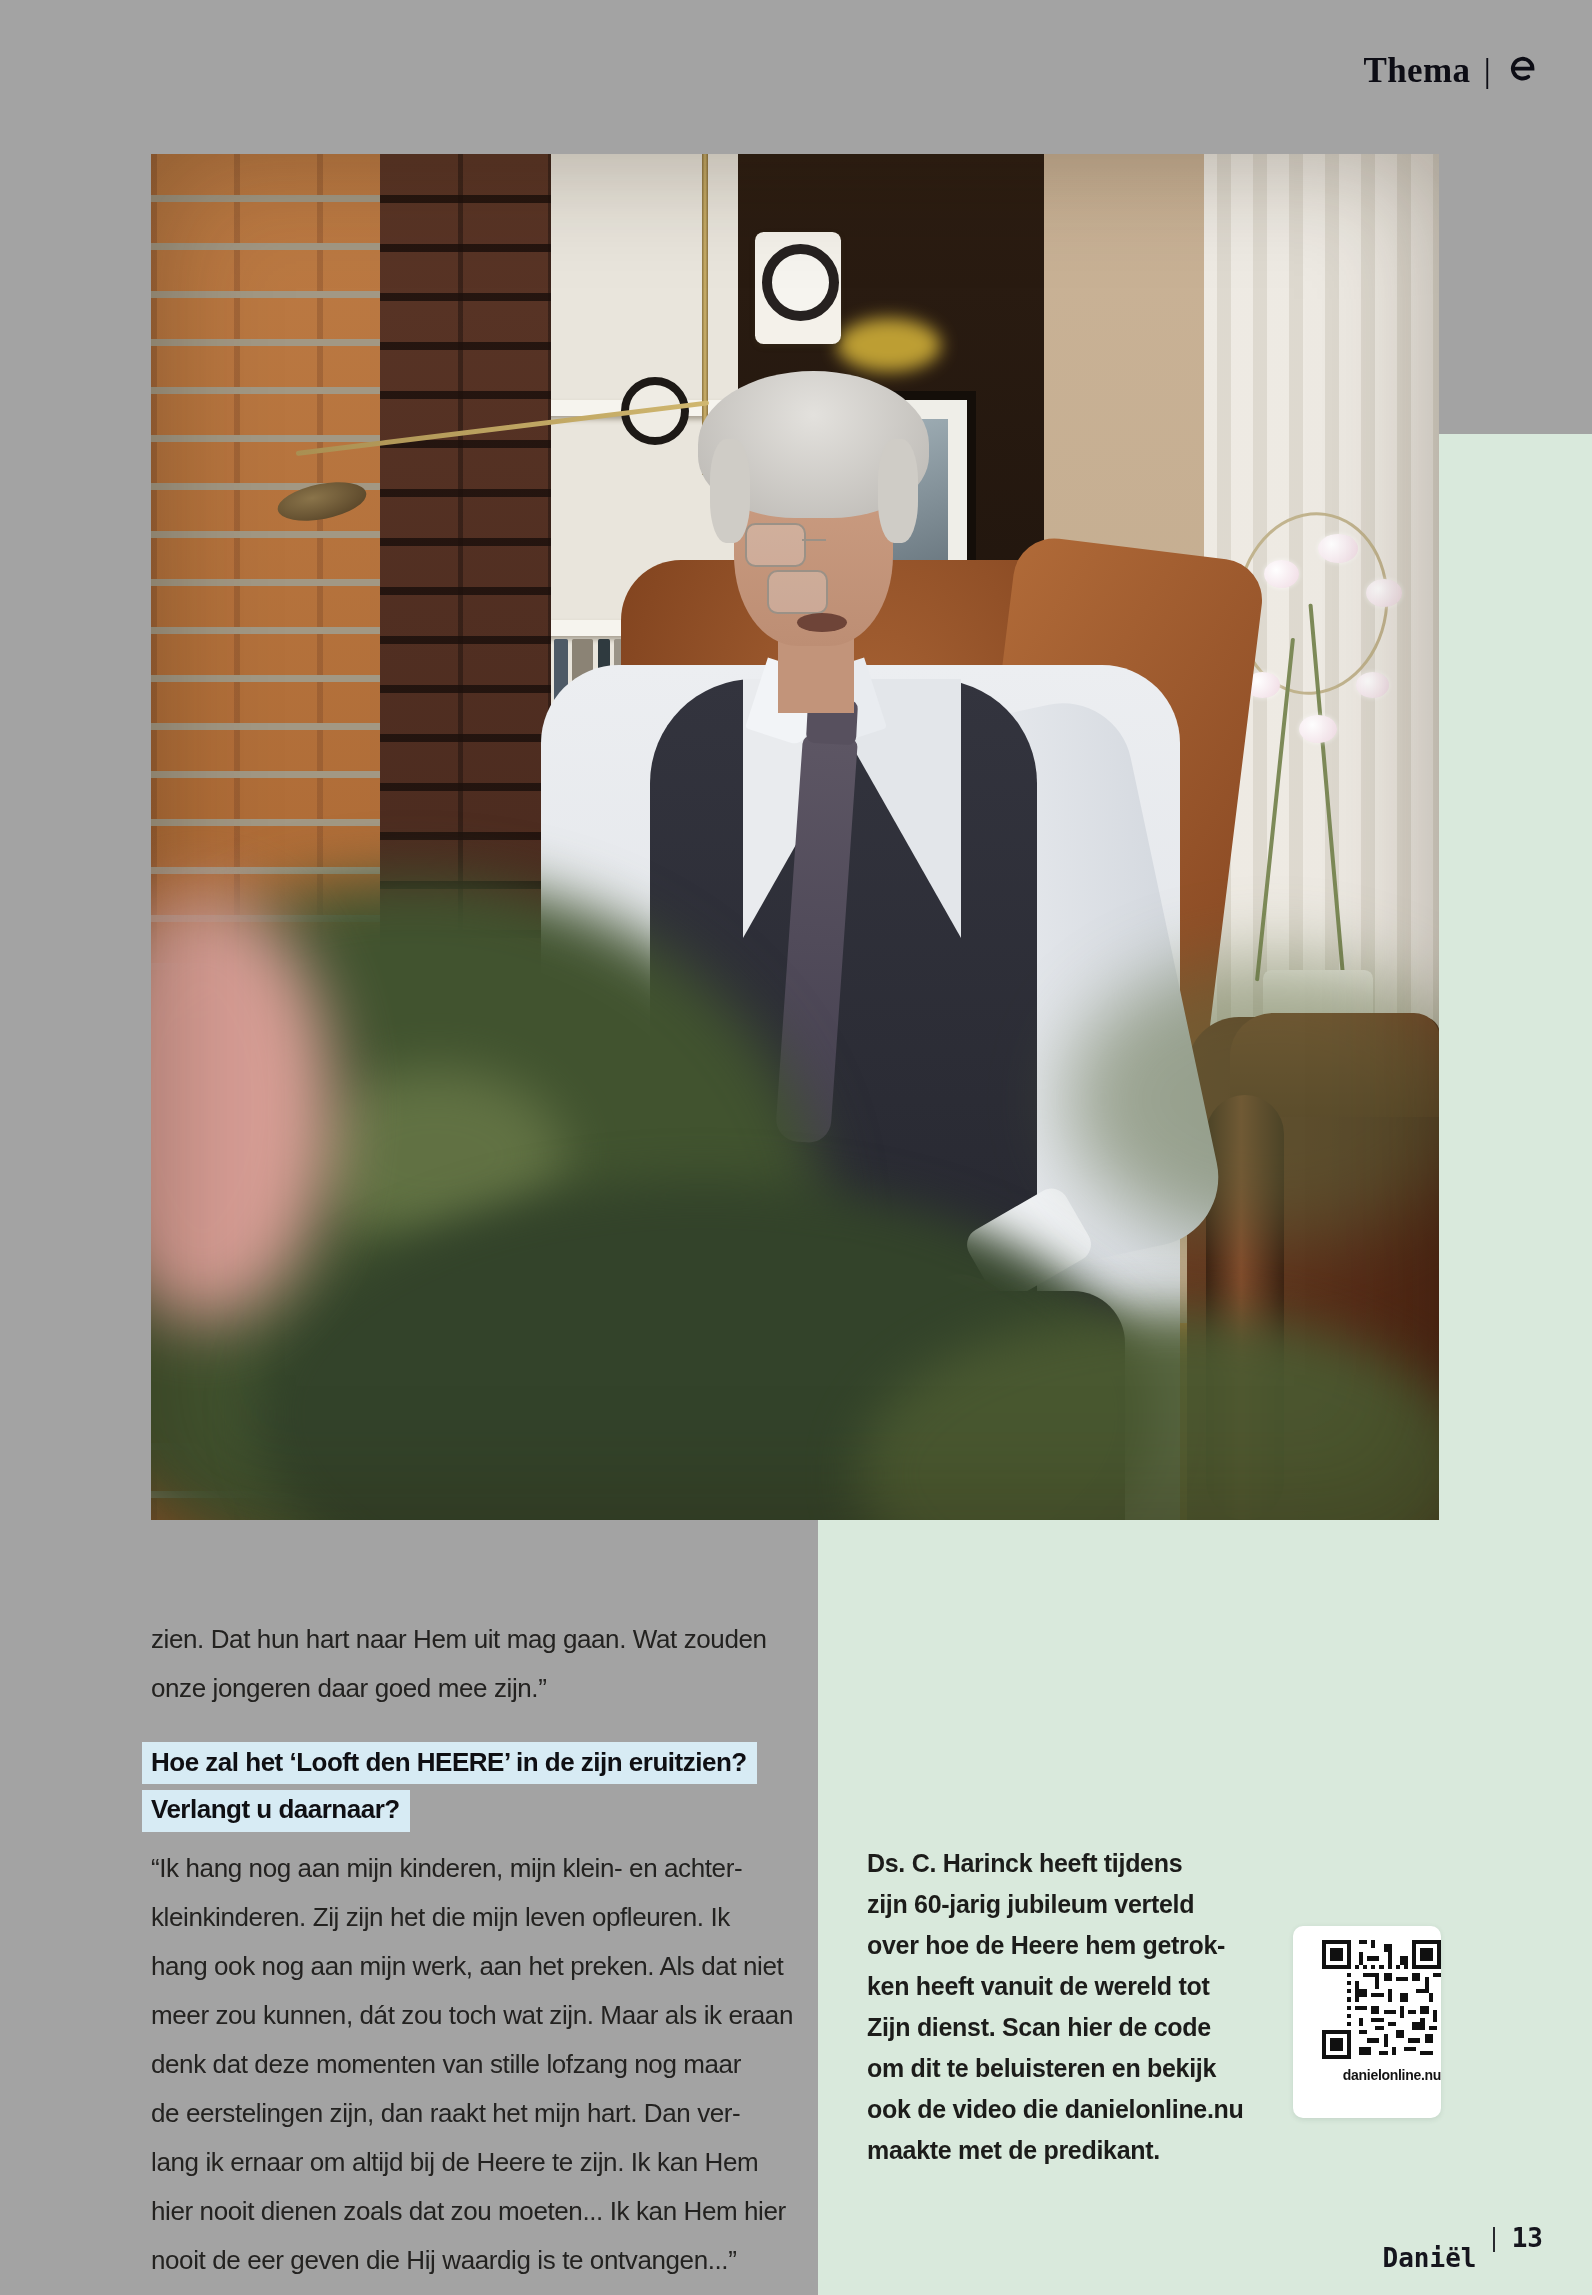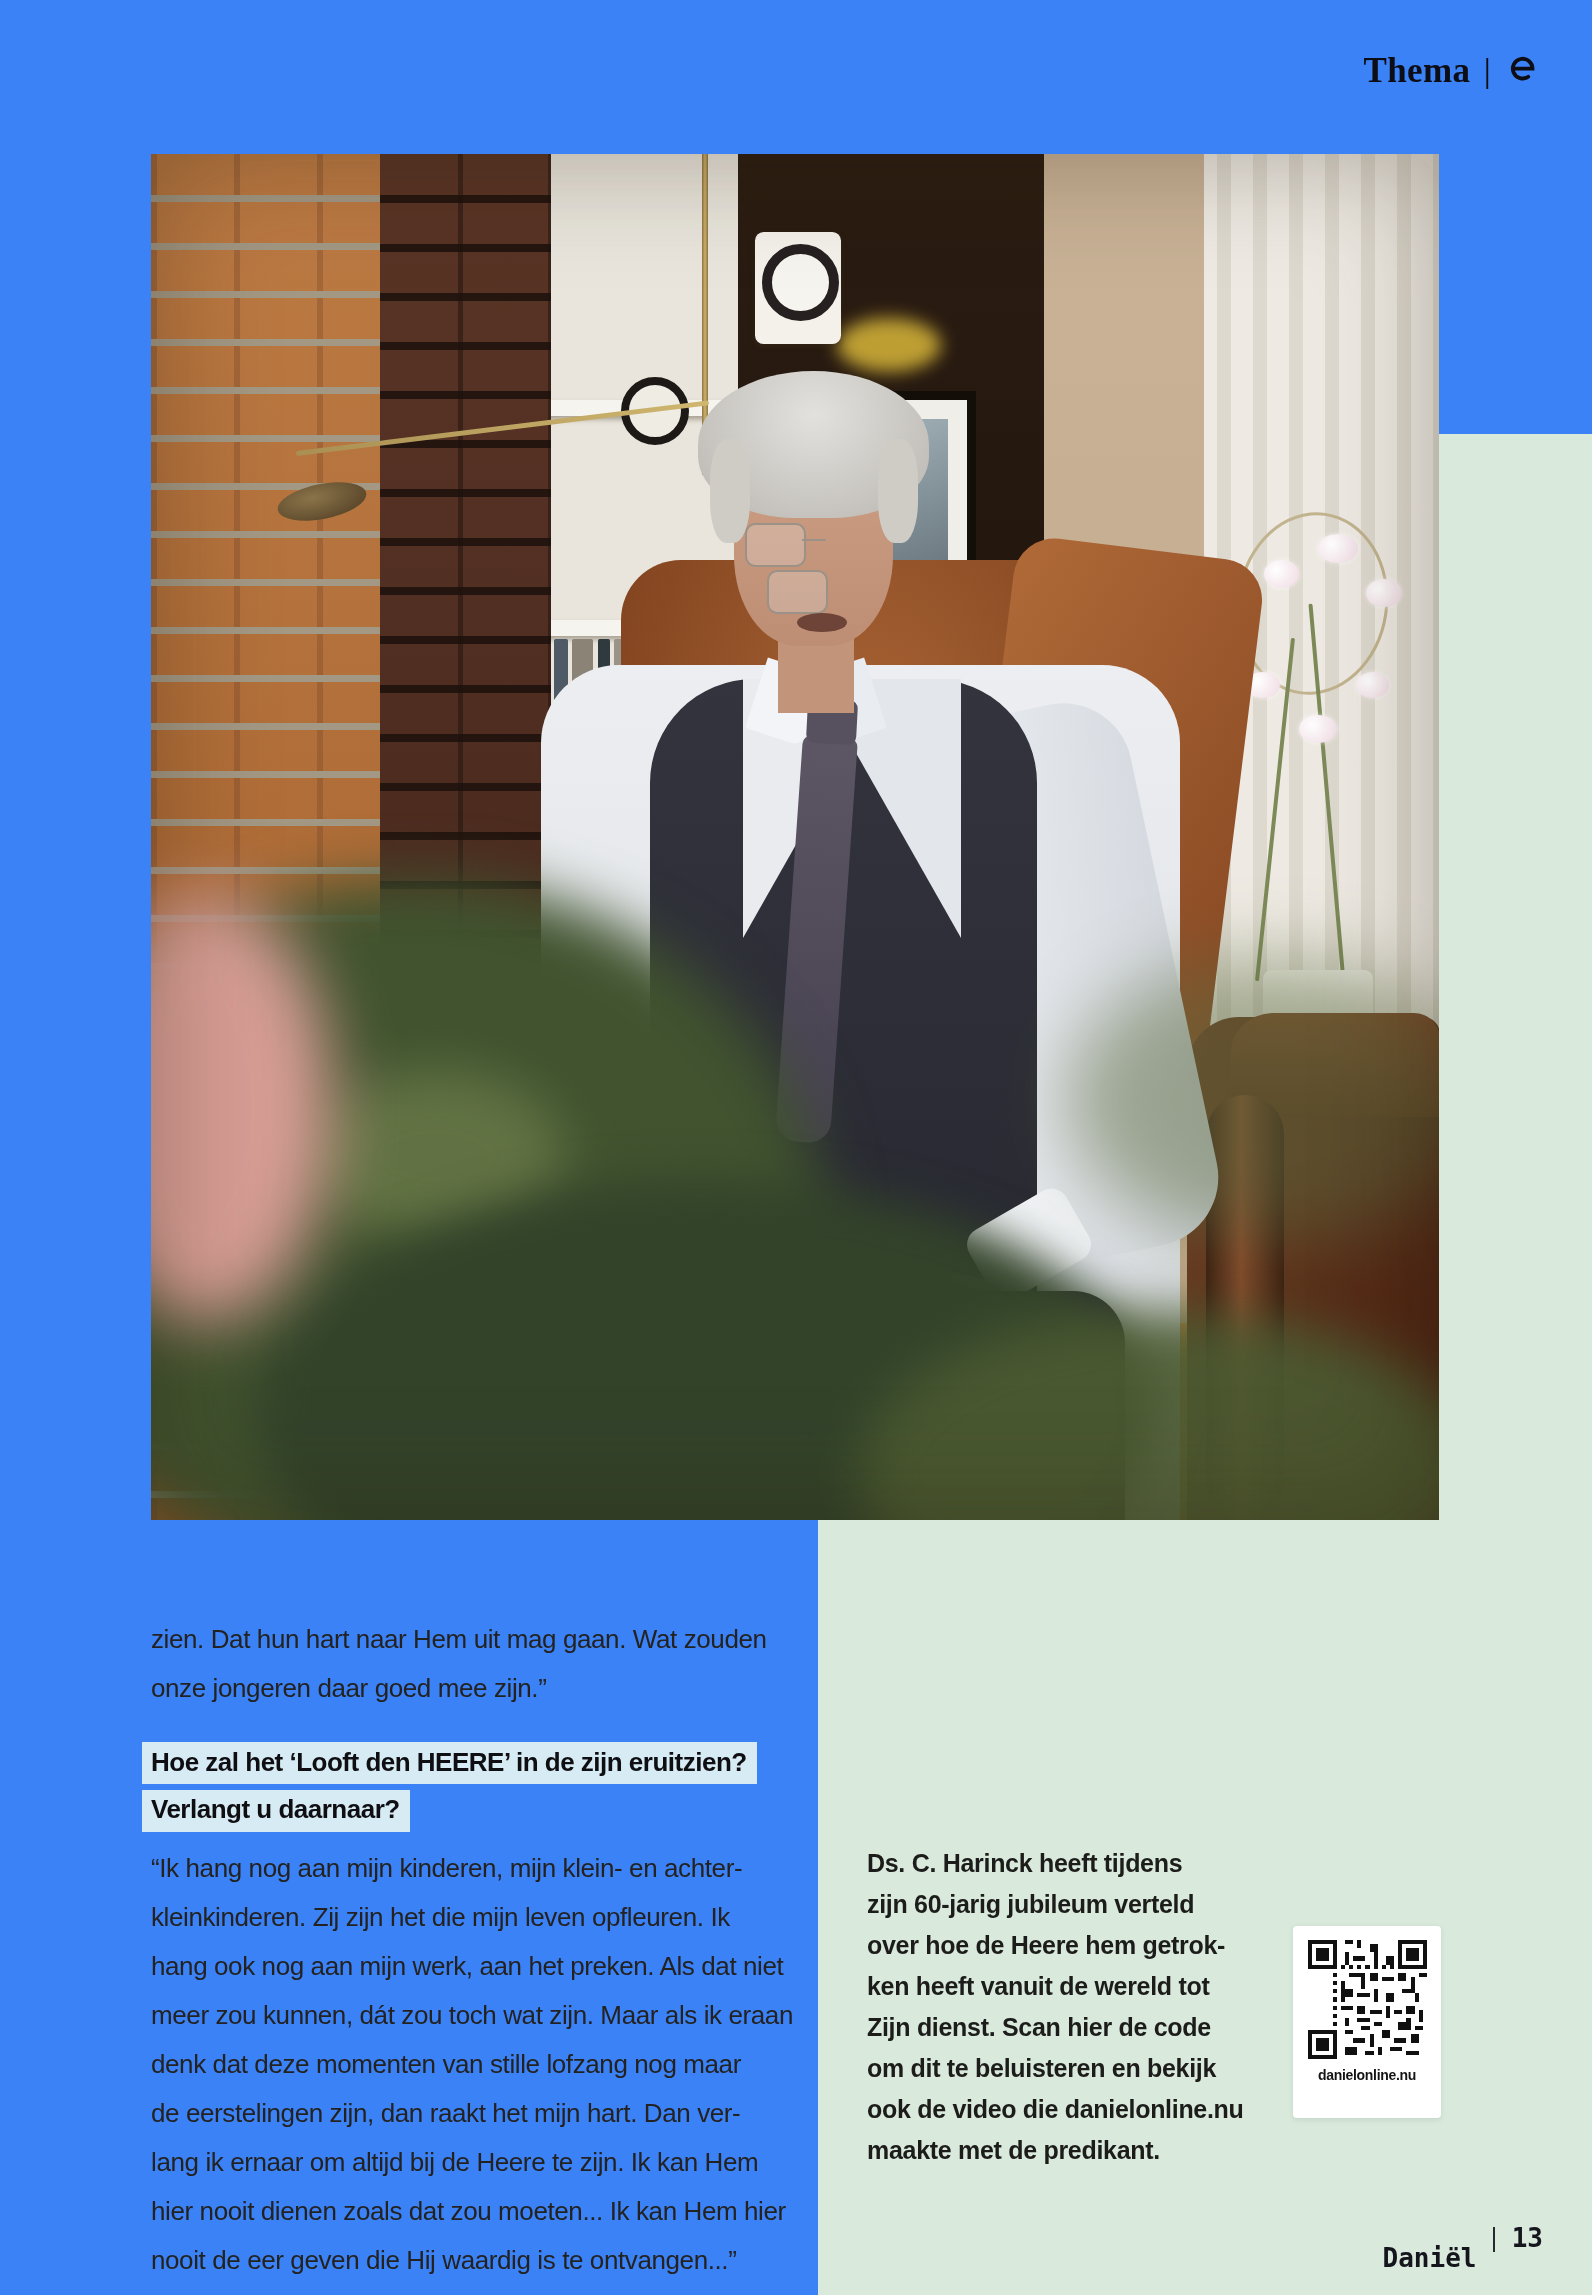--- a/index.html
+++ b/index.html
@@ -1,16 +1,16 @@
 <!DOCTYPE html>
 <html style="font-size:14px"><head>
 <meta charset="utf-8">
 <style>
   html,body{margin:0;padding:0;background:#e8e8e8;}
-  #page{position:relative;width:1592px;height:2295px;background:#3b82f6;overflow:hidden;
+  #page{position:relative;width:1592px;height:2295px;background:#a3a3a3;overflow:hidden;
         font-family:"Liberation Sans",sans-serif;}
   .ab{position:absolute;}
 
   
   #header{top:50px;right:49px;display:flex;align-items:center;gap:13px;}
   #header .label{font-family:"Liberation Serif",serif;font-weight:bold;font-size:35px;
                  color:#0d0d15;letter-spacing:0.4px;line-height:1;}
   #header .sep{font-size:33px;font-weight:400;color:#0d0d15;line-height:1;transform:scaleX(.7);}
 
   
@@ -122,22 +122,22 @@
   
   #article{left:151px;top:1615px;width:695px;color:#232220;}
   .body-text{white-space:pre-line;font-size:26px;line-height:49px;letter-spacing:-0.4px;color:#232220;}
   #question{margin:29px 0 12px 0;}
   .q-line{display:table;background:#d7ebf4;color:#0f0f13;font-weight:bold;font-size:26px;line-height:35px;
      letter-spacing:-0.5px;padding:2.6px 10.4px 4.3px 8.6px;margin:0 0 6px -8.6px;}
 
   
   #sidebar-text{left:867px;top:1843px;width:431px;white-space:pre-line;font-weight:bold;
      font-size:25px;line-height:41px;letter-spacing:-0.3px;color:#1c1c1a;}
-  #qr-card{left:1293px;top:1926px;width:148px;height:192px;background:#ffffff;border-radius:4px;
-     box-shadow:0 1.7px 5.2px rgba(60,90,70,.12);text-align:center;}
+  #qr-card{left:1293px;top:1926px;width:148px;height:192px;background:#ffffff;border-radius:10px;
+     box-shadow:0 1.7px 5.2px rgba(60,90,70,.12);text-align:right;}
   #qr-card svg{margin-top:14px;}
   #qr-caption{font-size:14px;font-weight:bold;color:#141414;letter-spacing:-0.3px;margin-top:5.2px;}
 
   
   #footer{top:2202px;right:49px;display:flex;align-items:center;gap:10.4px;
      font-family:"DejaVu Sans Mono",monospace;color:#15151d;}
   #footer .name{font-weight:bold;font-size:26px;margin-top:41px;}
   #footer .sep{font-size:24px;opacity:.9;}
   #footer .num{font-weight:bold;font-size:26px;}
 </style>

